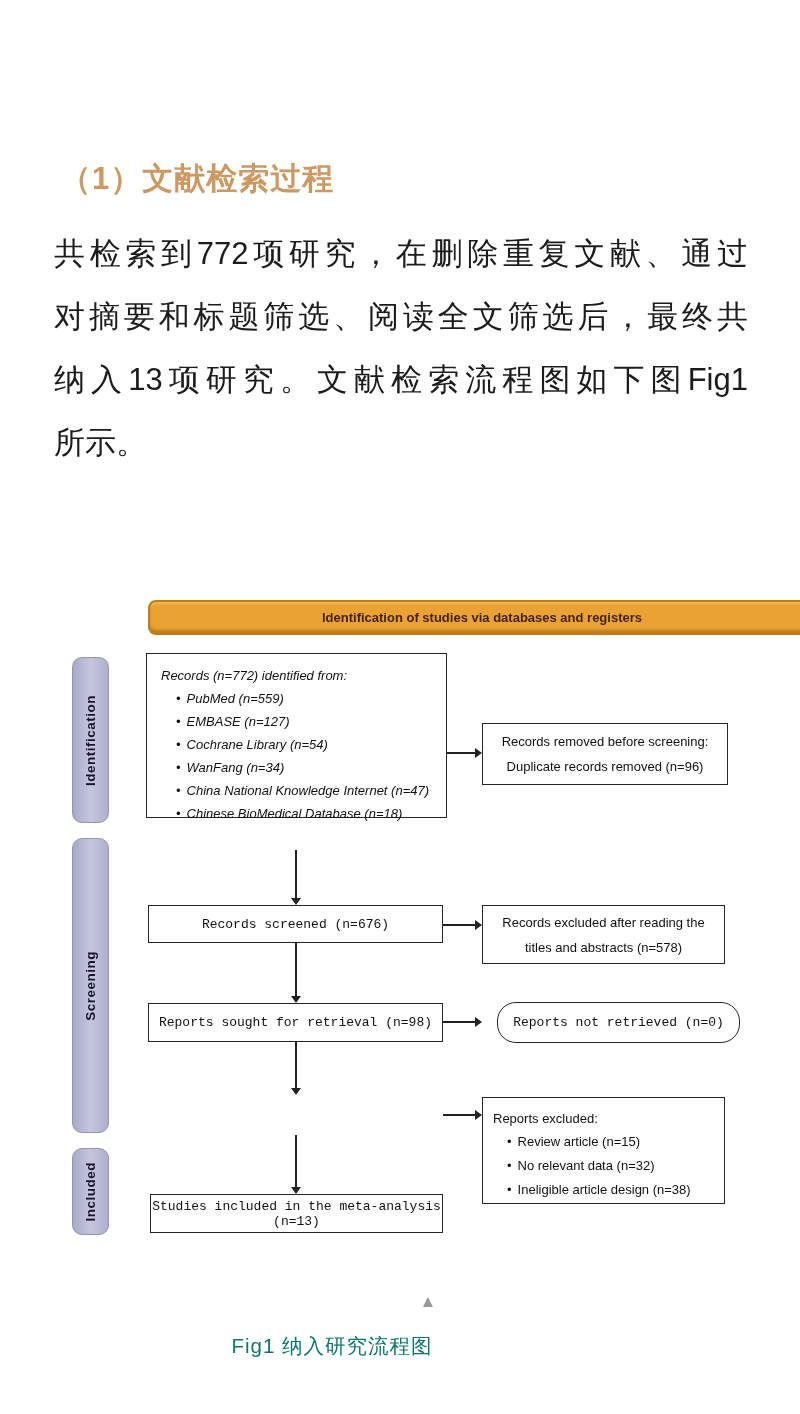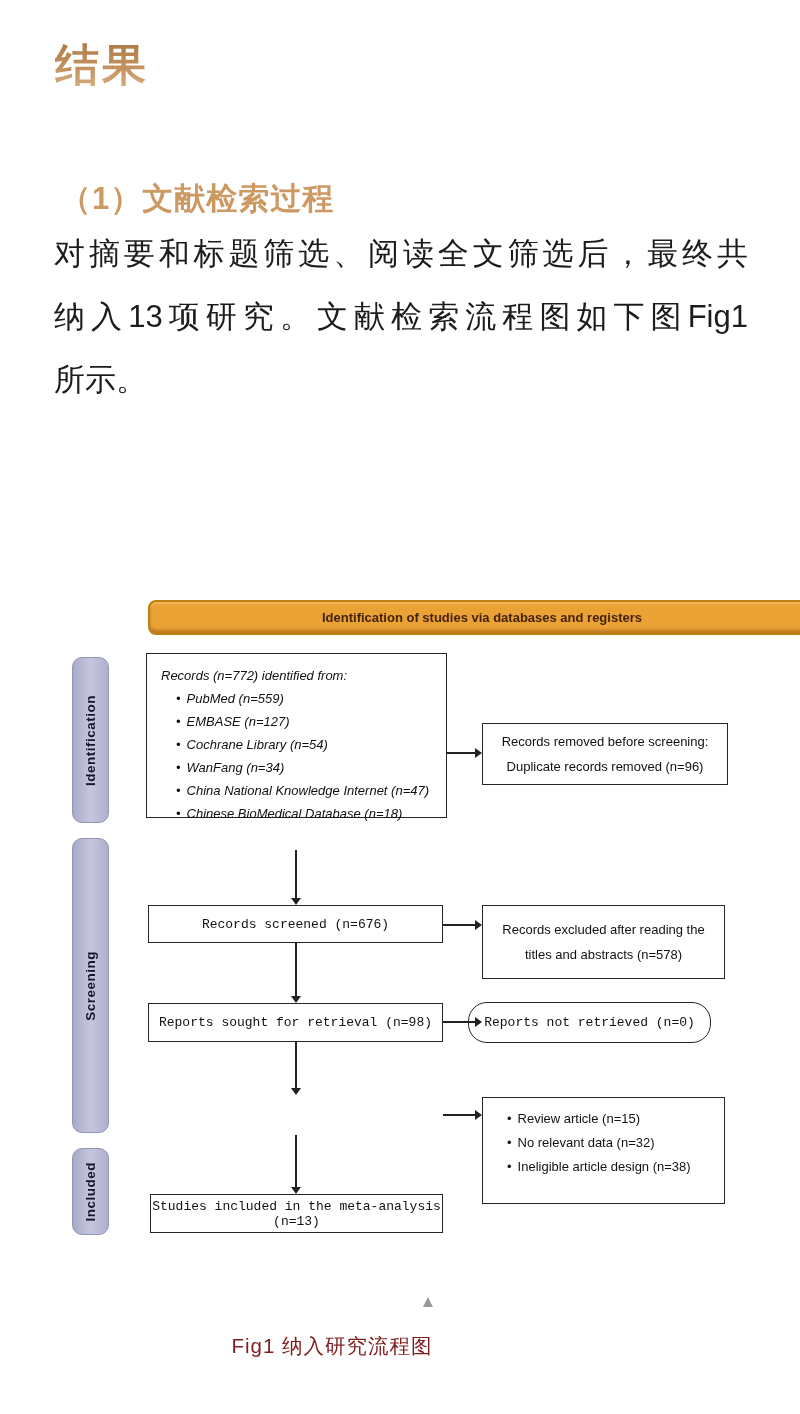--- a/index.html
+++ b/index.html
@@ -10,21 +10,21 @@
   
   .results-heading{
     position:absolute; left:55px; top:36px;
     font-family:"DejaVu Serif", serif;
     font-size:44px; font-weight:700; letter-spacing:3px;
     background:linear-gradient(180deg,#a87542 0%,#c3935f 55%,#ddb88d 100%);
     -webkit-background-clip:text; background-clip:text; color:transparent;
   }
   .section-heading{
     position:absolute; left:60px; top:158px;
-    font-size:31px; font-weight:700; color:#cd9963; letter-spacing:1px;margin-top:20px;
+    font-size:31px; font-weight:700; color:#cd9963; letter-spacing:1px;
   }
   .body-paragraph{
     position:absolute; left:54px; top:222px; width:694px;
     font-size:31px; color:#1c1c1c;
   }
   .para-line{height:63px; line-height:63px; white-space:nowrap;}
   .para-line.just{text-align:justify; text-align-last:justify;}
   
   .fig{position:absolute; inset:0;}
   .banner{
@@ -67,33 +67,33 @@
   .av{position:absolute; width:1.6px; background:#222;}
   .av::after{content:""; position:absolute; bottom:-6px; left:-4.4px; width:0; height:0;
     border-top:7px solid #222; border-left:5px solid transparent; border-right:5px solid transparent;}
   
   .collapse-tri{
     position:absolute; left:0; top:1292px; width:856px; text-align:center;
     font-size:17px; color:#98989c; cursor:pointer;
   }
   .fig-caption{
     position:absolute; left:0; top:1332px; width:664px; text-align:center;
-    font-size:20.5px; color:#7f1d1d; letter-spacing:1px;
+    font-size:20.5px; color:#0f766e; letter-spacing:1px;
   }
 </style>
 </head>
 <body>
 
 <div class="page">
 
-  <div class="results-heading">结果</div>
 
   <div class="section-heading">（1）文献检索过程</div>
 
   <div class="body-paragraph">
+    <div class="para-line just">共检索到772项研究，在删除重复文献、通过</div>
     <div class="para-line just">对摘要和标题筛选、阅读全文筛选后，最终共</div>
     <div class="para-line just">纳入13项研究。文献检索流程图如下图Fig1</div>
     <div class="para-line">所示。</div>
   </div>
 
   <div class="fig">
 
     <div class="banner">Identification of studies via databases and registers</div>
 
     <div class="stage" style="top:657px;height:166px;">
@@ -118,31 +118,32 @@
       </ul>
     </div>
 
     <div class="fbox center2" style="left:482px;top:723px;width:246px;height:62px;text-align:right;">
       <div>Records removed before screening:</div>
       <div>Duplicate records removed (n=96)</div>
     </div>
 
     <div class="fbox center1" style="left:148px;top:905px;width:295px;height:38px;">Records screened (n=676)</div>
 
-    <div class="fbox center2" style="left:482px;top:905px;width:243px;height:74px;">
+    <div class="fbox center2" style="left:482px;top:905px;width:243px;height:59px;">
       <div>Records excluded after reading the</div>
       <div>titles and abstracts (n=578)</div>
     </div>
 
     <div class="fbox center1" style="left:148px;top:1003px;width:295px;height:39px;">Reports sought for retrieval (n=98)</div>
 
-    <div class="fbox center1" style="left:468px;top:1002px;width:243px;height:41px;border-radius:19px;">Reports not retrieved (n=0)</div>
+    <div class="fbox center1" style="left:497px;top:1002px;width:243px;height:41px;border-radius:19px;">Reports not retrieved (n=0)</div>
 
 
     <div class="fbox listbox" id="box-rexcluded" style="left:482px;top:1097px;width:243px;height:107px;">
+      <div class="bx-title">Reports excluded:</div>
       <ul>
         <li>Review article (n=15)</li>
         <li>No relevant data (n=32)</li>
         <li>Ineligible article design (n=38)</li>
       </ul>
     </div>
 
     <div class="fbox center1" style="left:150px;top:1194px;width:293px;height:39px;">Studies included in the meta-analysis (n=13)</div>
 
     <div class="ah" style="left:447px;top:752px;width:29px;"></div>

